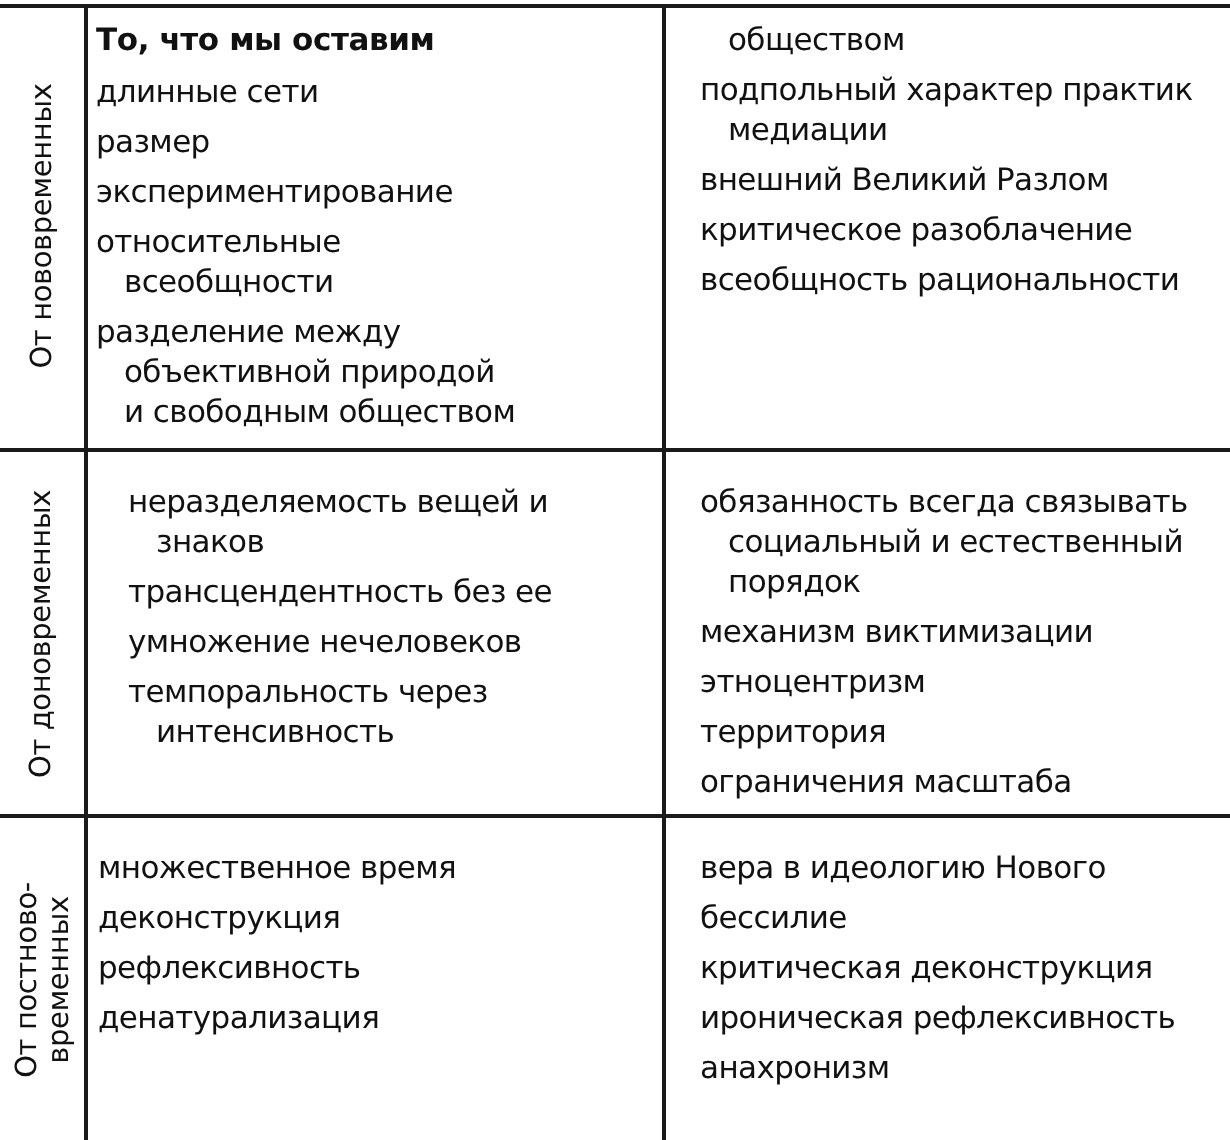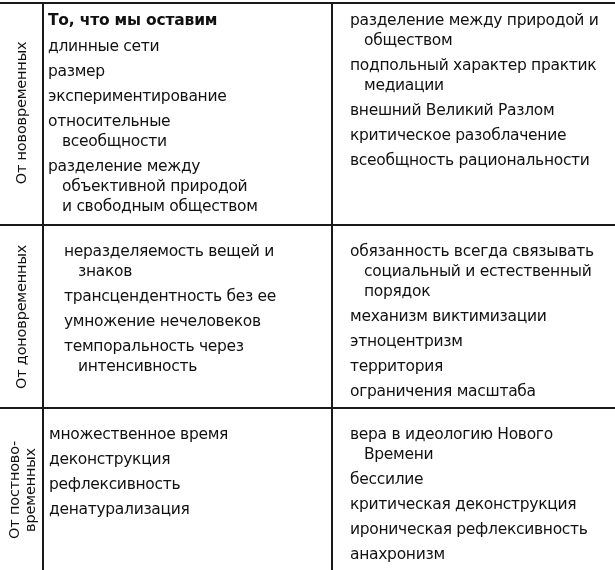--- a/index.html
+++ b/index.html
@@ -91,21 +91,21 @@
 
 <div class="cell" style="left:48px; top:10px; width:266px;">
   <div class="col-head">То, что мы оставим</div>
   <div class="item"><span>длинные сети</span></div>
   <div class="item"><span>размер</span></div>
   <div class="item"><span>экспериментирование</span></div>
   <div class="item"><span>относительные</span><span class="cont">всеобщности</span></div>
   <div class="item"><span>разделение между</span><span class="cont">объективной природой</span><span class="cont">и свободным обществом</span></div>
 </div>
 <div class="cell" style="left:350px; top:10px; width:265px;">
-  <div class="item"><span>разделение между природой и</span><span class="cont">обществом</span></div>
+  <div class="item"><span class="cont">обществом</span></div>
   <div class="item"><span>подпольный характер практик</span><span class="cont">медиации</span></div>
   <div class="item"><span>внешний Великий Разлом</span></div>
   <div class="item"><span>критическое разоблачение</span></div>
   <div class="item"><span>всеобщность рациональности</span></div>
 </div>
 
 <div class="cell" style="left:64px; top:241px; width:266px;">
   <div class="item"><span>неразделяемость вещей и</span><span class="cont">знаков</span></div>
   <div class="item"><span>трансцендентность без ее</span></div>
   <div class="item"><span>умножение нечеловеков</span></div>
@@ -119,18 +119,18 @@
   <div class="item"><span>ограничения масштаба</span></div>
 </div>
 
 <div class="cell" style="left:49px; top:424px; width:266px;">
   <div class="item"><span>множественное время</span></div>
   <div class="item"><span>деконструкция</span></div>
   <div class="item"><span>рефлексивность</span></div>
   <div class="item"><span>денатурализация</span></div>
 </div>
 <div class="cell" style="left:350px; top:424px; width:265px;">
-  <div class="item"><span>вера в идеологию Нового</span><span class="cont">Времени</span></div>
+  <div class="item"><span>вера в идеологию Нового</span></div>
   <div class="item"><span>бессилие</span></div>
   <div class="item"><span>критическая деконструкция</span></div>
   <div class="item"><span>ироническая рефлексивность</span></div>
   <div class="item"><span>анахронизм</span></div>
 </div>
 
 </body></html>

